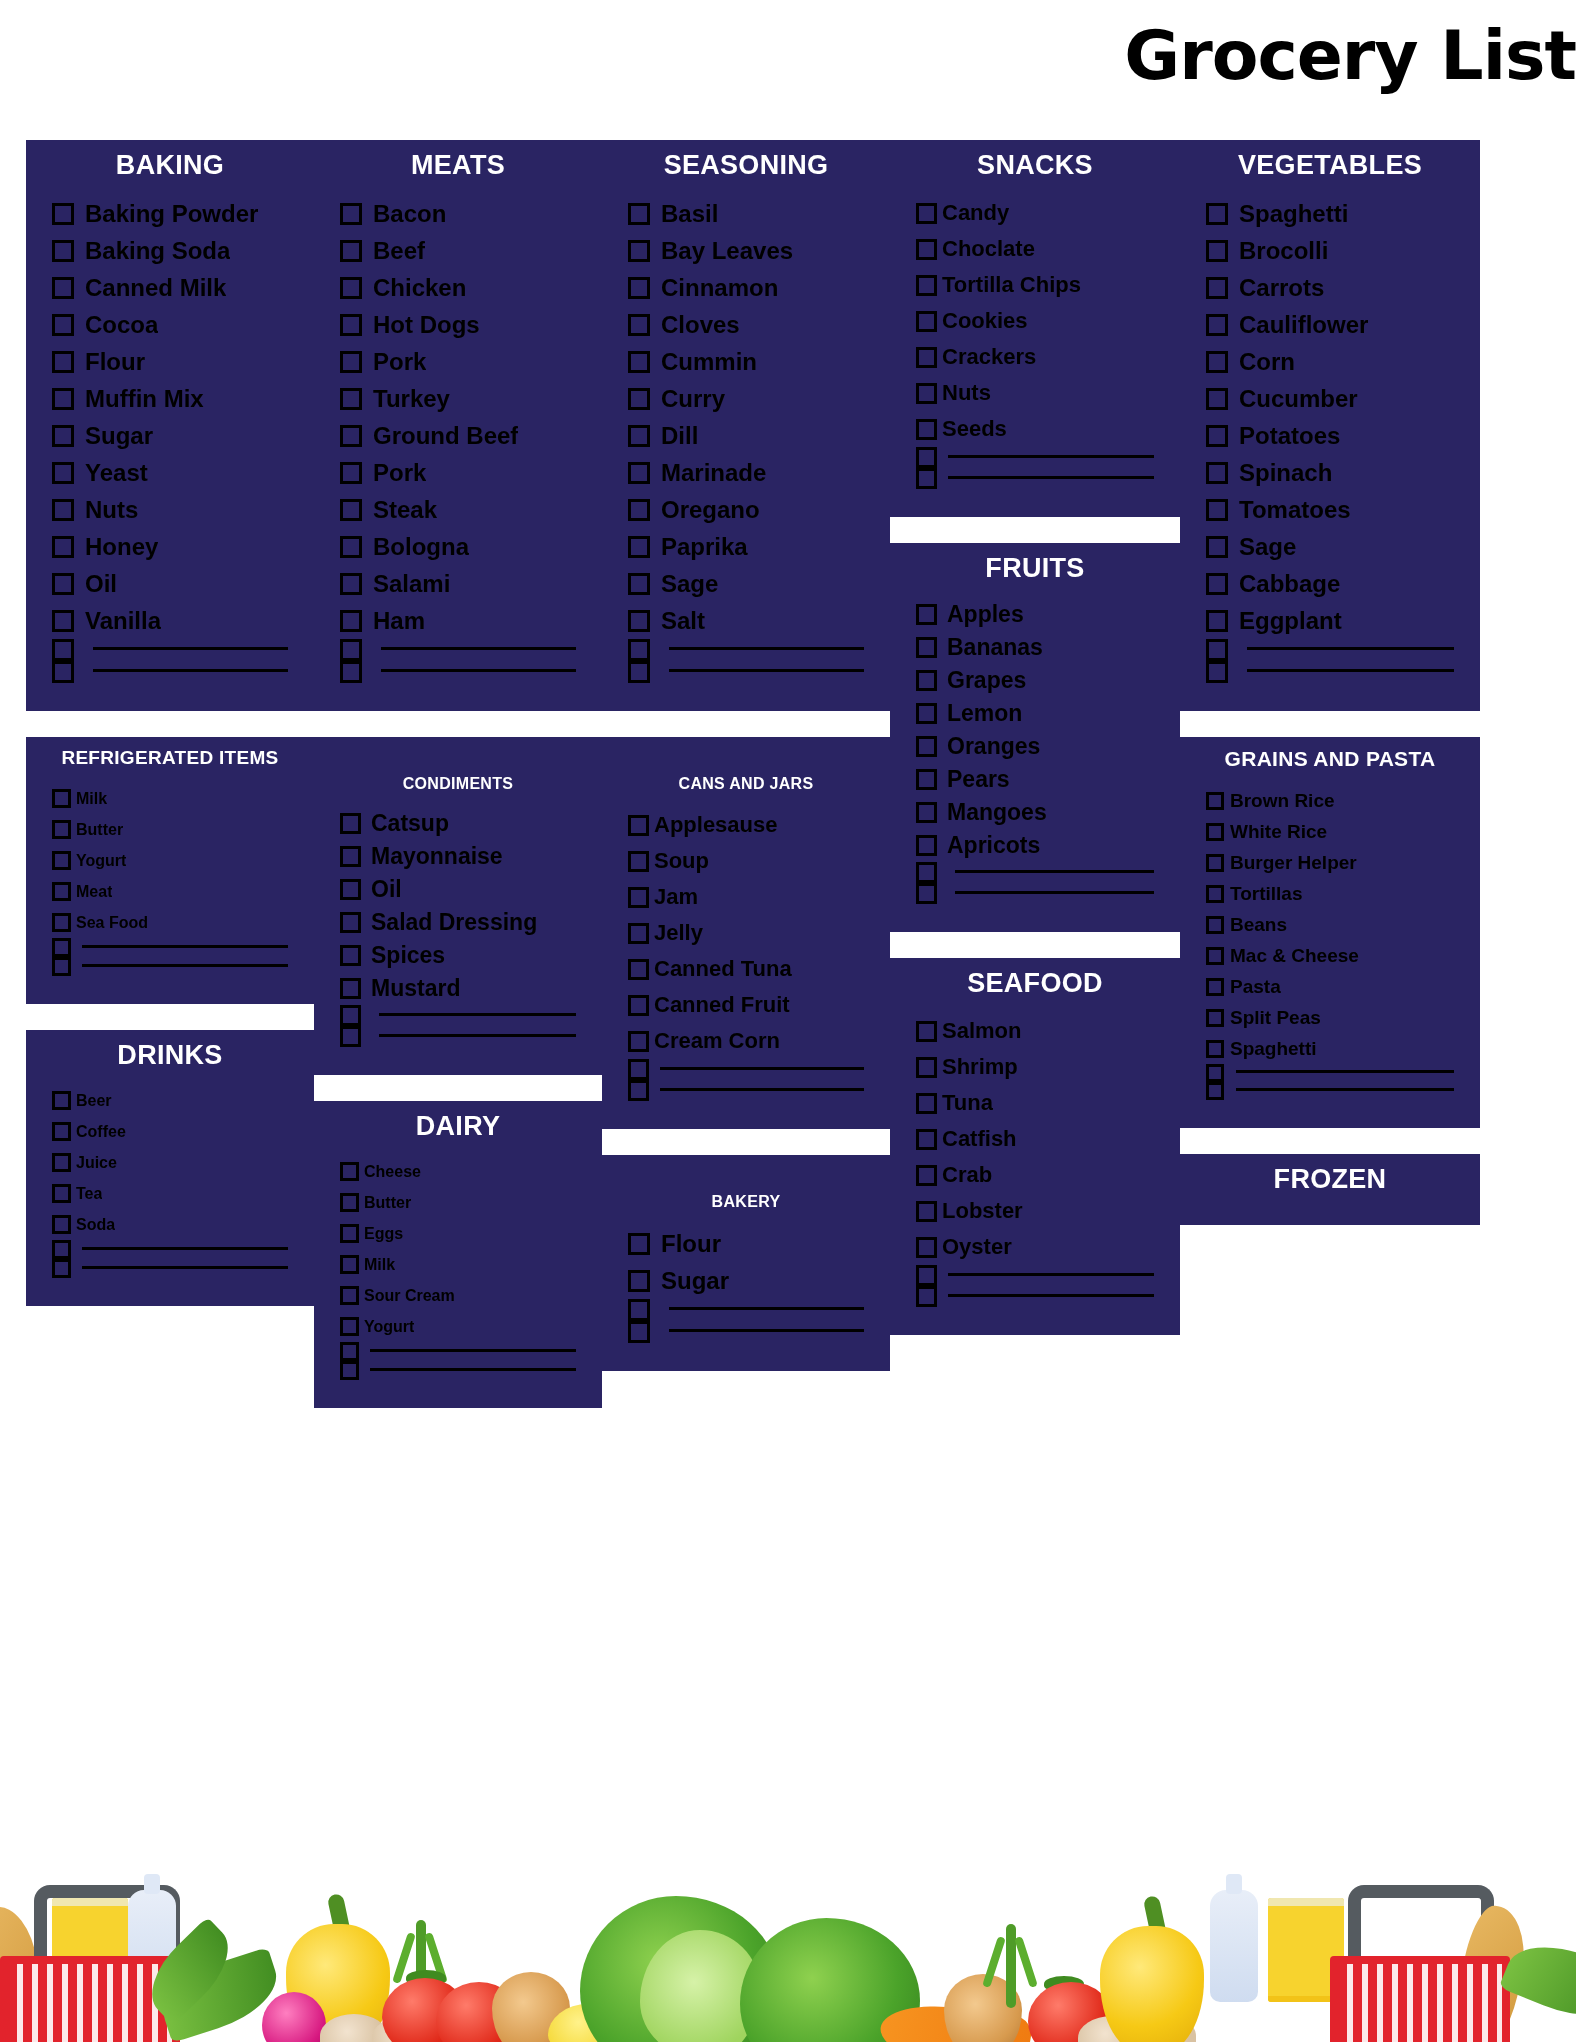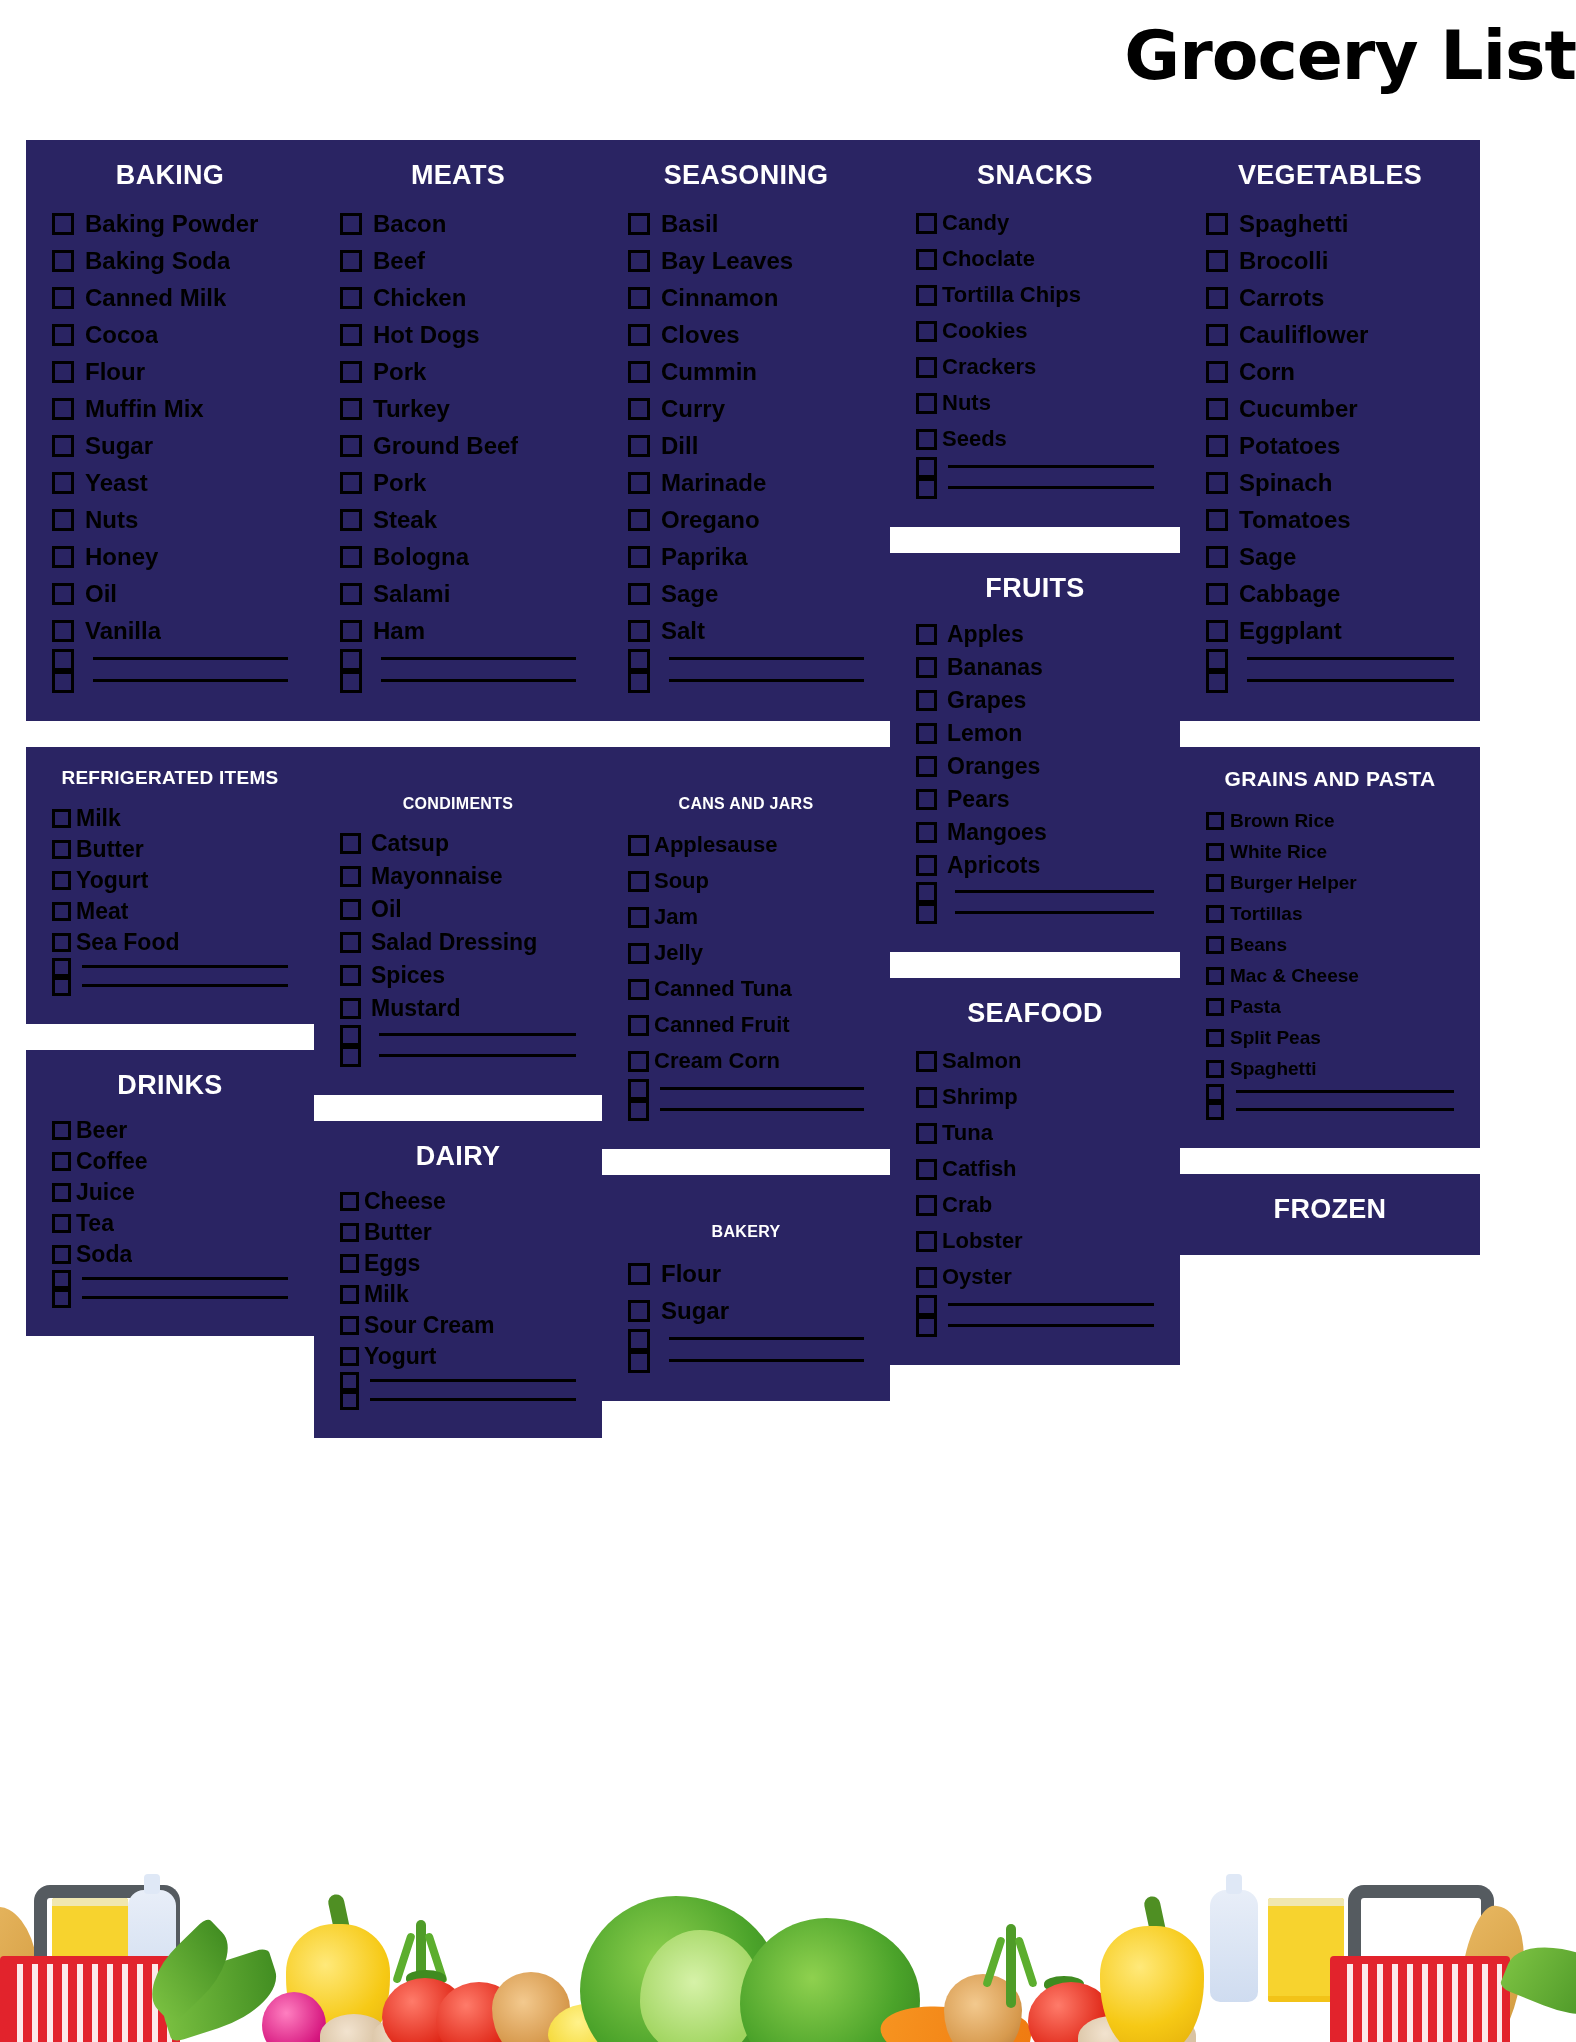--- a/index.html
+++ b/index.html
@@ -45,21 +45,21 @@
   .col-1 { width: 288px; }
   .col-2 { width: 288px; }
   .col-3 { width: 288px; }
   .col-4 { width: 290px; }
   .col-5 { width: 300px; }
 
   
   .card {
     background: #2a2463;
     box-sizing: border-box;
-    padding: 20px 14px 16px 14px;
+    padding: 10px 14px 16px 14px;
     margin-bottom: 26px;
   }
   .card-title {
     color: #ffffff;
     text-align: center;
     font-weight: 700;
     letter-spacing: 0.3px;
     margin-bottom: 6px;
     white-space: nowrap;
   }
@@ -102,21 +102,21 @@
   .s-24 .blank-line { margin-left: 8px; margin-bottom: 4px; }
 
   .s-23 li { font-size: 23px; line-height: 33px; }
   .s-23 .cbx { width: 21px; height: 21px; margin-right: 10px; }
   .s-23 .blank-line { margin-left: 8px; margin-bottom: 4px; }
 
   .s-22 li { font-size: 22px; line-height: 36px; }
   .s-22 .cbx { width: 21px; height: 21px; margin-right: 5px; }
   .s-22 .blank-line { margin-left: 6px; margin-bottom: 4px; }
 
-  .s-20 li { font-size: 23px; line-height: 31px; }
+  .s-20 li { font-size: 16px; line-height: 31px; }
   .s-20 .cbx { width: 19px; height: 19px; margin-right: 5px; }
   .s-20 .blank-line { margin-left: 6px; margin-bottom: 4px; }
 
   .s-19 li { font-size: 19px; line-height: 31px; }
   .s-19 .cbx { width: 18px; height: 18px; margin-right: 6px; }
   .s-19 .blank-line { margin-left: 6px; margin-bottom: 4px; }
   .title-gap { margin-bottom: 14px; }
 
   
   .footer-art {

